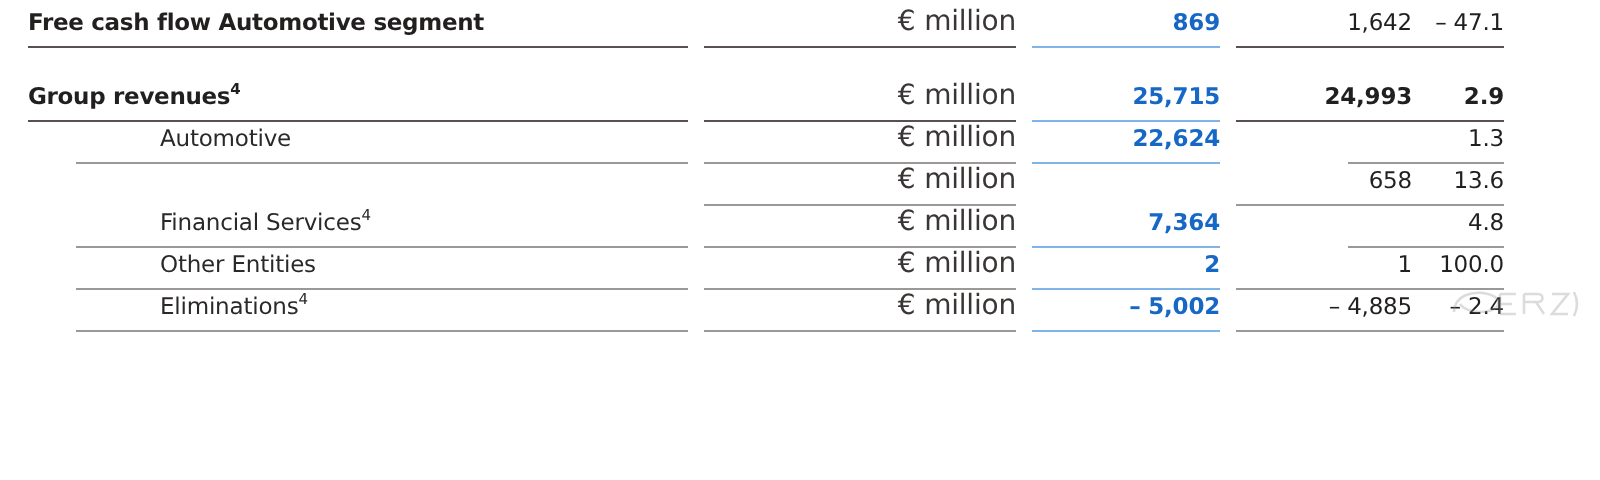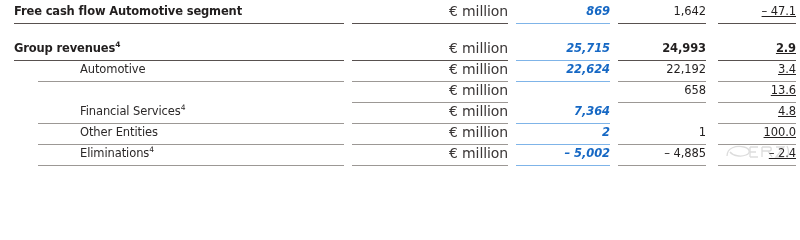--- a/index.html
+++ b/index.html
@@ -53,41 +53,40 @@
   }
   .cell.ruled-blue {
     border-bottom: 1.2px solid #7fb4e8;
   }
 
   
   .c-label  { left: 14px;  width: 330px; text-align: left; }
   .c-unit   { left: 352px; width: 156px; text-align: right; padding-right: 0px; }
   .c-cur    { left: 516px; width: 94px;  text-align: right; }
   .c-prev   { left: 618px; width: 88px;  text-align: right; }
-  .c-chg    { left: 718px; width: 78px;  text-align: right; text-decoration: underline; }
+  .c-chg    { left: 674px; width: 78px;  text-align: right; }
 
   
   .row.sub .c-label { left: 38px; width: 306px; }
 
   
   .lbl-strong {
     font-weight: bold;
     font-size: 11.5px;
     letter-spacing: -0.15px;
   }
   .lbl-plain {
     font-weight: normal;
     font-size: 11.5px;
     color: #2b2828;
     margin-left: 42px;
   }
   .val-cur {
     color: #1668c4;
     font-weight: bold;
-    font-style: italic;
   }
   .val-cur.plain {
     font-weight: bold;
   }
   .val-dark {
     color: #221f1f;
     font-weight: normal;
   }
   .val-dark.bold {
     font-weight: bold;
@@ -165,25 +164,22 @@
     <div class="row sub" style="top: 61px;">
       <div class="cell c-label ruled-light">
         <span class="lbl-plain">Automotive</span>
       </div>
       <div class="cell c-unit ruled-light">
         <span class="unit-txt">€ million</span>
       </div>
       <div class="cell c-cur ruled-blue">
         <span class="val-cur plain">22,624</span>
       </div>
-      <div class="cell c-prev ruled-light">
-        <span class="val-dark">22,192</span>
-      </div>
-      <div class="cell c-chg ruled-light">
-        <span class="val-dark">3.4</span>
+      <div class="cell c-chg ruled-light">
+        <span class="val-dark">1.3</span>
       </div>
     </div>
     <div class="row sub" style="top: 82px;">
       <div class="cell c-unit ruled-light">
         <span class="unit-txt">€ million</span>
       </div>
       <div class="cell c-prev ruled-light">
         <span class="val-dark">658</span>
       </div>
       <div class="cell c-chg ruled-light">

